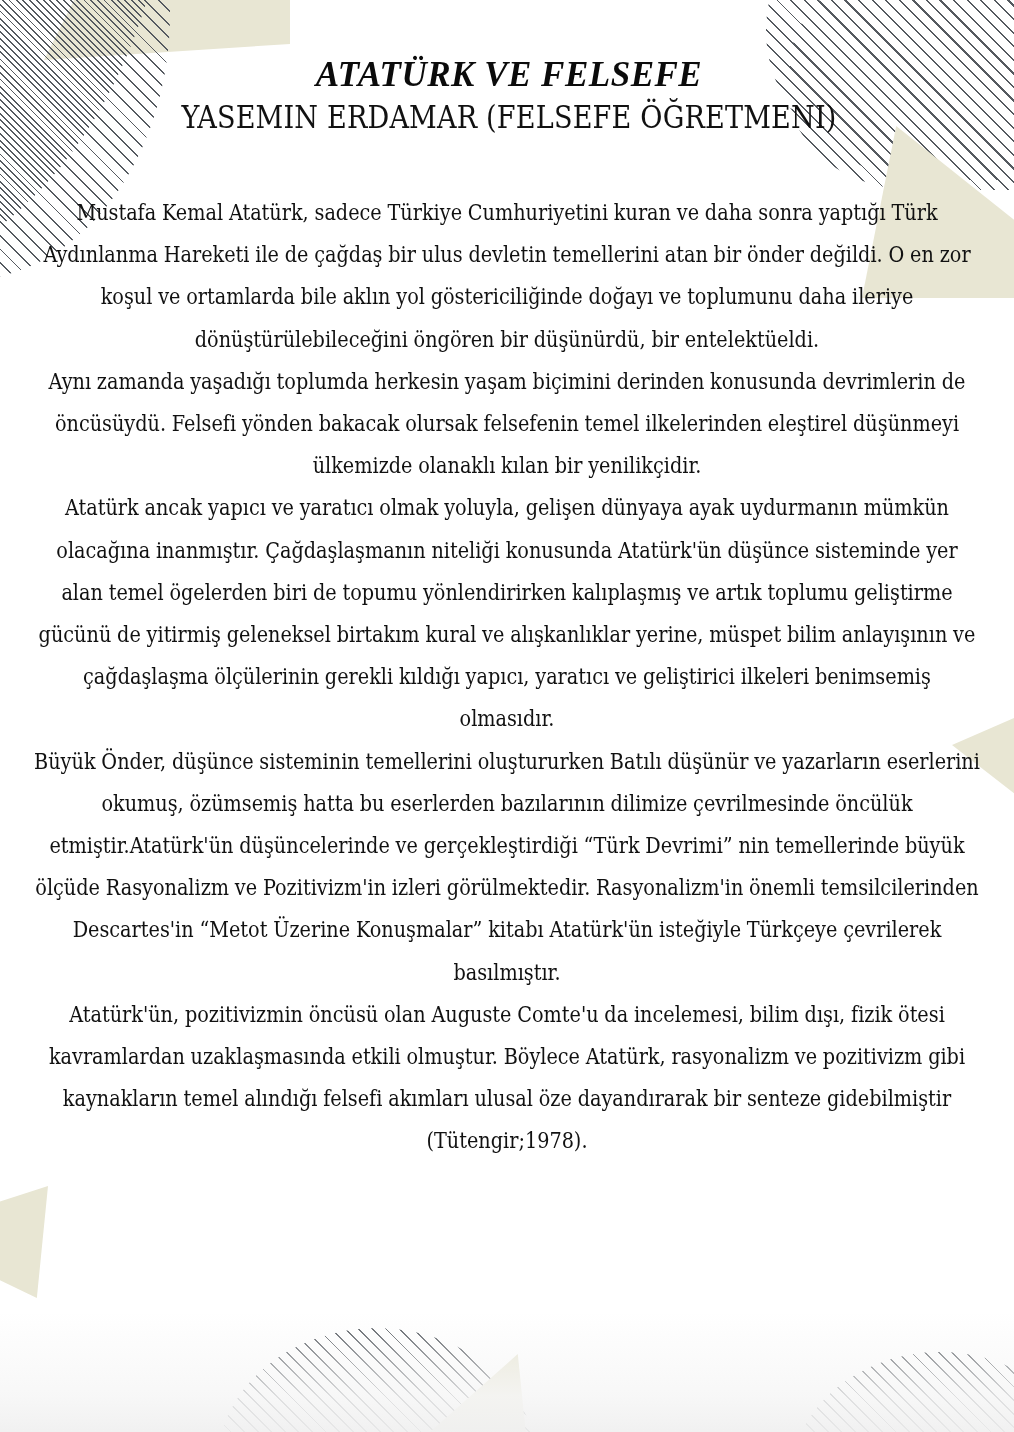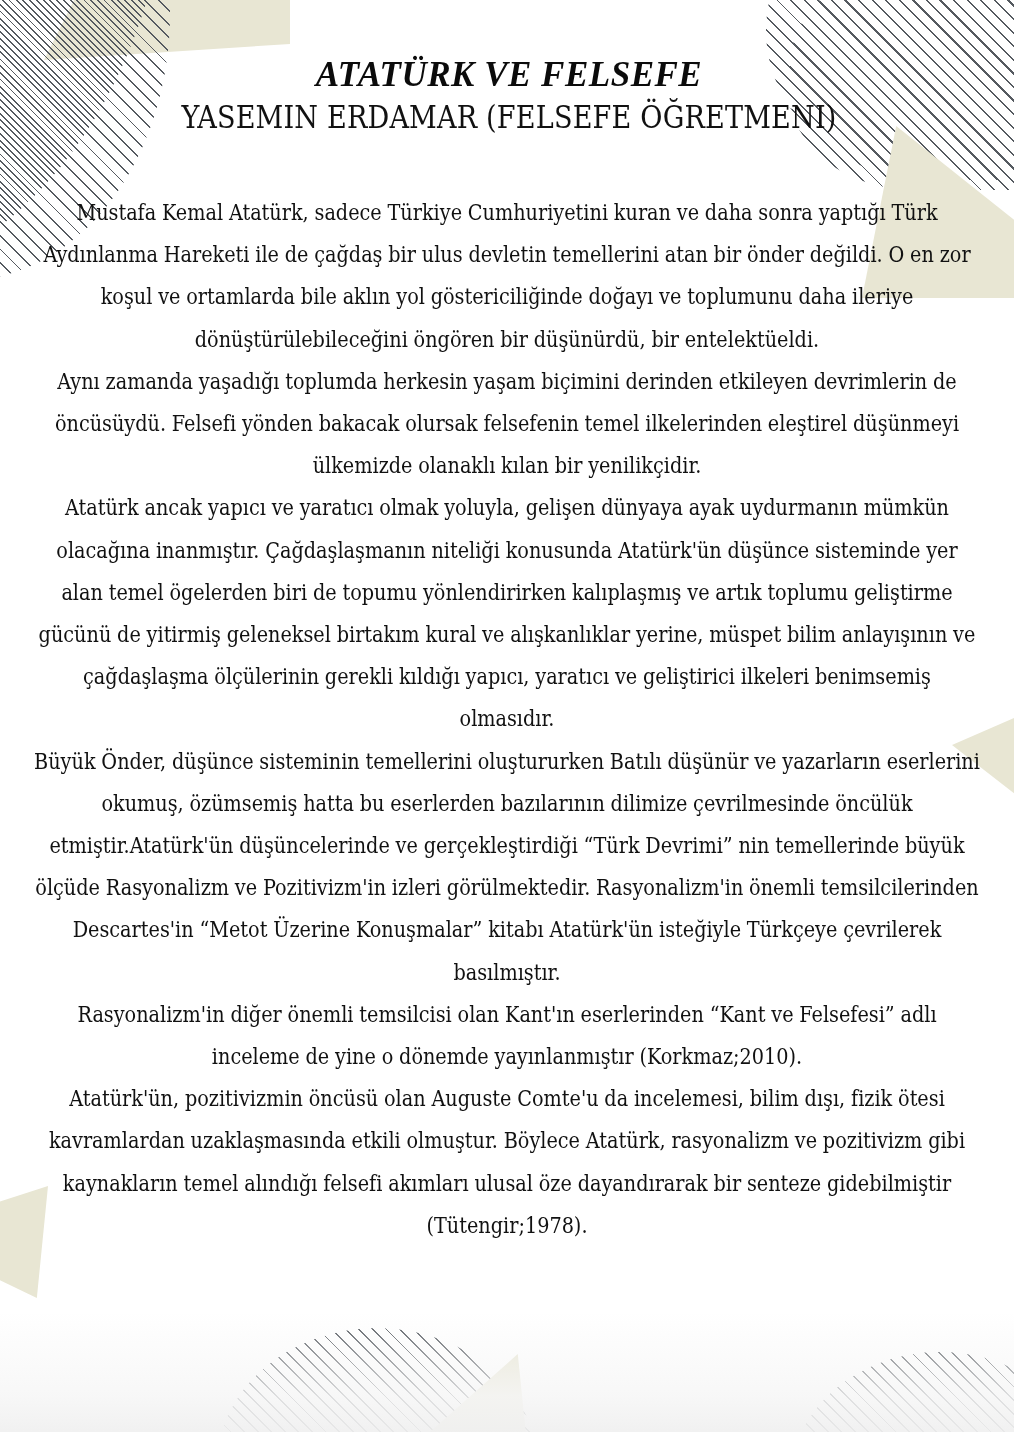--- a/index.html
+++ b/index.html
@@ -157,21 +157,20 @@
 
   <div class="content">
 
     <div class="title-block">
       <h1 class="doc-title">ATATÜRK VE FELSEFE</h1>
       <h2 class="doc-subtitle">YASEMIN ERDAMAR   (FELSEFE ÖĞRETMENI)</h2>
     </div>
 
     <div class="body-block">
       <p class="para">Mustafa Kemal Atatürk, sadece Türkiye Cumhuriyetini kuran ve daha sonra yaptığı Türk Aydınlanma Hareketi ile de çağdaş bir ulus devletin temellerini atan bir önder değildi. O en zor koşul ve ortamlarda bile aklın yol göstericiliğinde doğayı ve toplumunu daha ileriye dönüştürülebileceğini öngören bir düşünürdü, bir entelektüeldi.</p>
-      <p class="para">Aynı zamanda yaşadığı toplumda herkesin yaşam biçimini derinden etkileyen devrimlerin de öncüsüydü. Felsefi yönden bakacak olursak felsefenin temel ilkelerinden eleştirel düşünmeyi  ülkemizde olanaklı kılan bir yenilikçidir.</p>
+      <p class="para">Aynı zamanda yaşadığı toplumda herkesin yaşam biçimini derinden konusunda devrimlerin de öncüsüydü. Felsefi yönden bakacak olursak felsefenin temel ilkelerinden eleştirel düşünmeyi  ülkemizde olanaklı kılan bir yenilikçidir.</p>
       <p class="para">Atatürk ancak yapıcı ve yaratıcı olmak yoluyla, gelişen dünyaya ayak uydurmanın mümkün olacağına inanmıştır. Çağdaşlaşmanın niteliği konusunda Atatürk'ün düşünce sisteminde yer alan temel ögelerden biri de topumu yönlendirirken kalıplaşmış ve artık toplumu geliştirme gücünü de yitirmiş geleneksel birtakım kural ve alışkanlıklar yerine, müspet bilim anlayışının ve çağdaşlaşma ölçülerinin gerekli kıldığı yapıcı, yaratıcı ve geliştirici ilkeleri benimsemiş olmasıdır.</p>
       <p class="para">Büyük Önder, düşünce sisteminin temellerini oluştururken Batılı düşünür ve yazarların eserlerini okumuş, özümsemiş hatta bu eserlerden bazılarının dilimize çevrilmesinde öncülük etmiştir.Atatürk'ün düşüncelerinde ve gerçekleştirdiği “Türk Devrimi” nin temellerinde büyük ölçüde Rasyonalizm ve Pozitivizm'in izleri görülmektedir. Rasyonalizm'in önemli temsilcilerinden Descartes'in “Metot Üzerine Konuşmalar” kitabı Atatürk'ün isteğiyle Türkçeye çevrilerek basılmıştır.</p>
-      <p class="para">Rasyonalizm'in diğer önemli temsilcisi olan Kant'ın eserlerinden “Kant ve Felsefesi” adlı inceleme de yine o dönemde yayınlanmıştır (Korkmaz;2010).</p>
       <p class="para">Atatürk'ün, pozitivizmin öncüsü olan Auguste Comte'u da incelemesi, bilim dışı, fizik ötesi kavramlardan uzaklaşmasında etkili olmuştur. Böylece Atatürk, rasyonalizm ve pozitivizm gibi kaynakların temel alındığı felsefi akımları ulusal öze dayandırarak bir senteze gidebilmiştir (Tütengir;1978).</p>
     </div>
 
   </div>
 </div>
 
 </body></html>

